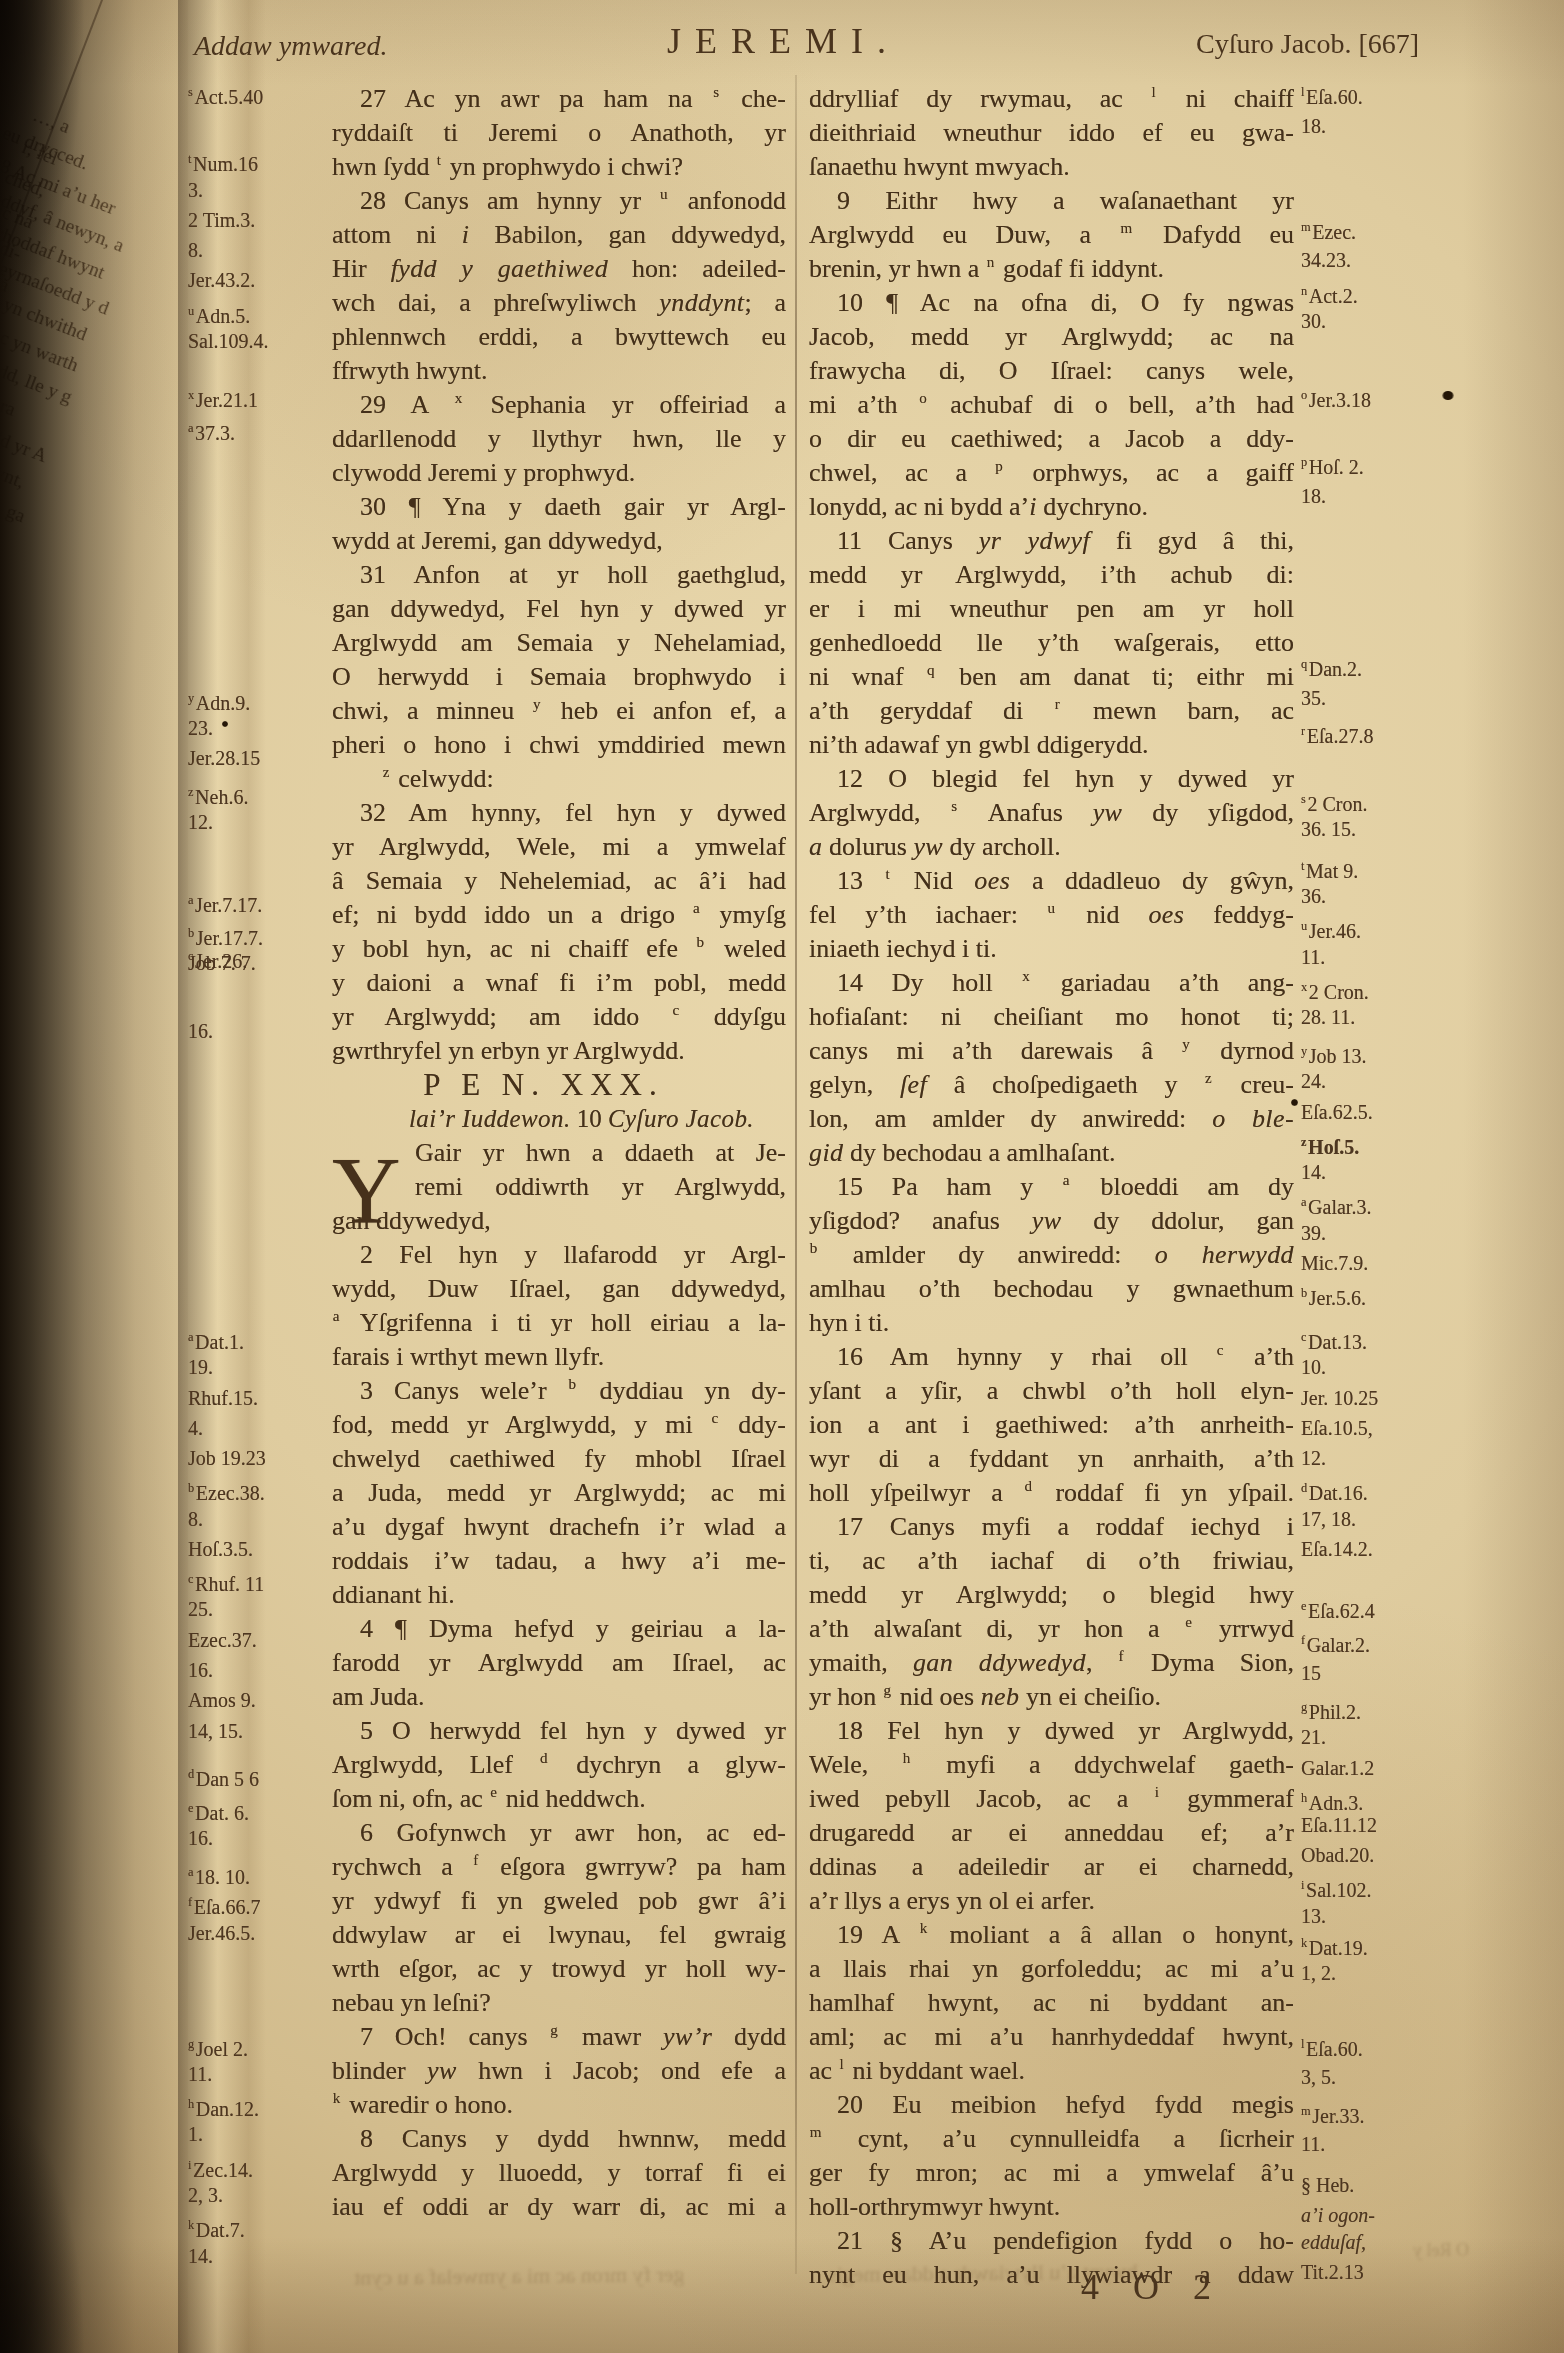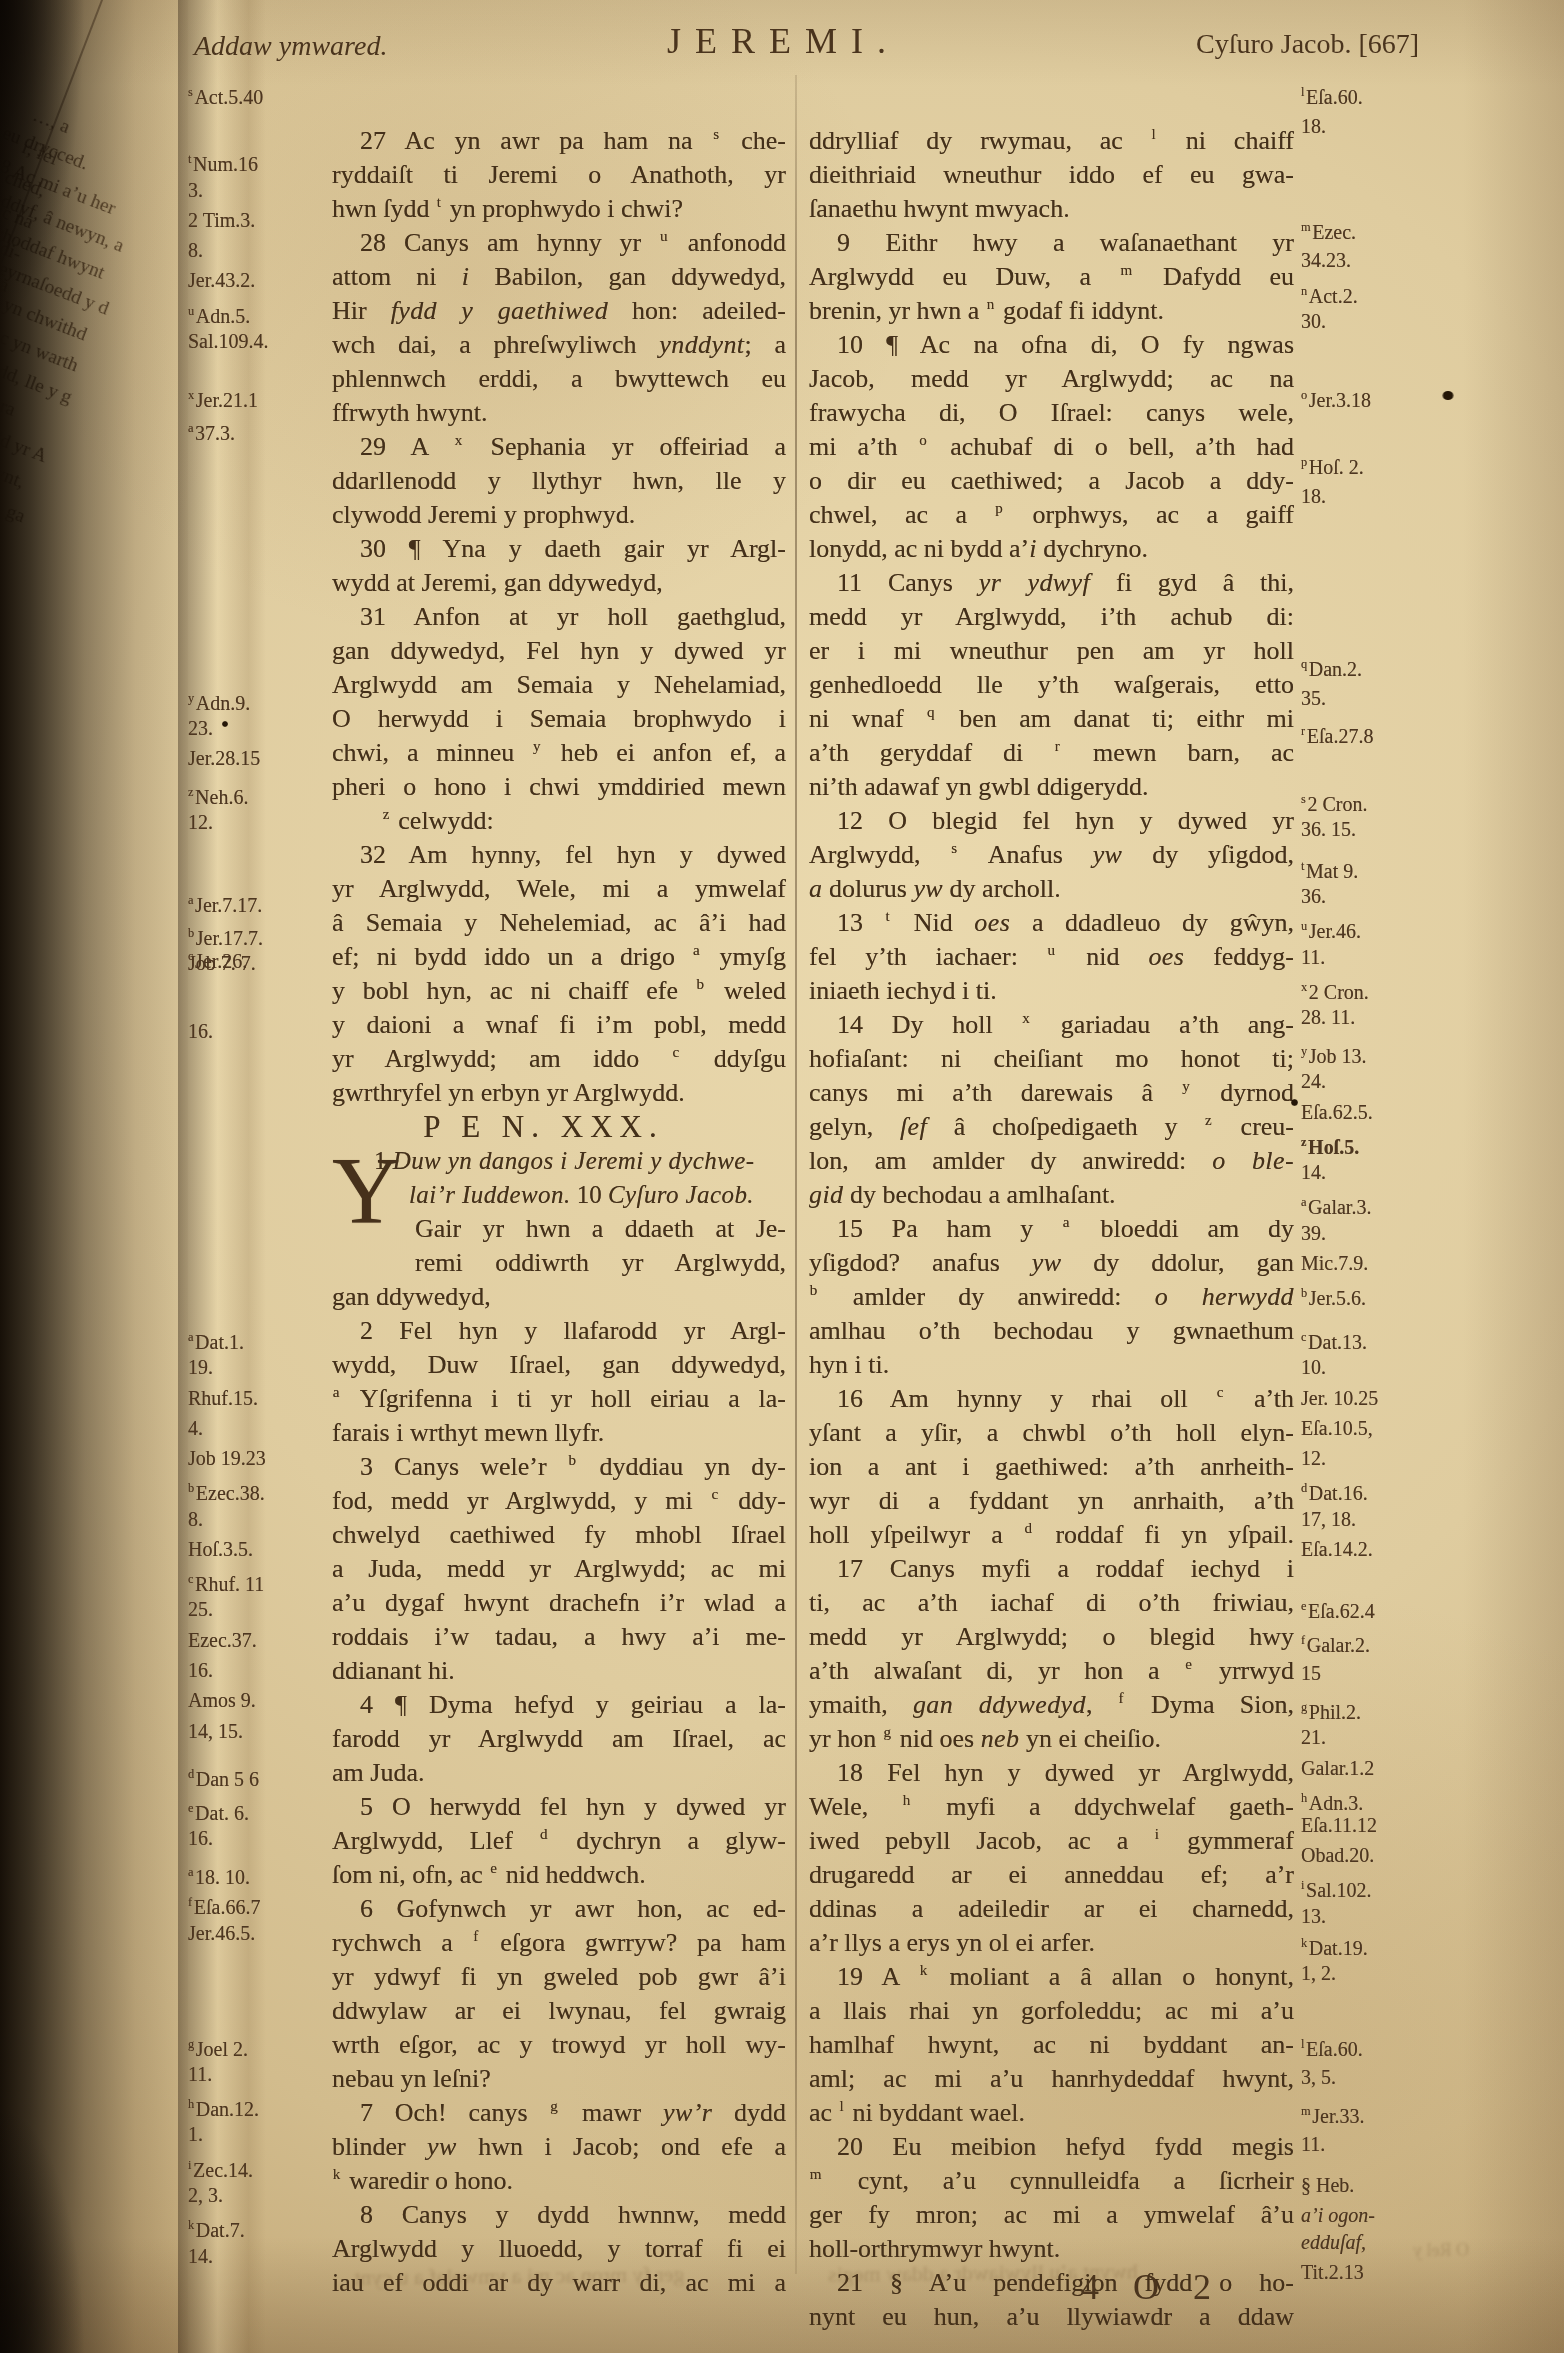--- a/index.html
+++ b/index.html
@@ -35,21 +35,21 @@
                       rgba(80,57,32,.22) 72%, rgba(120,90,50,.06) 100%);}
   .fold{position:absolute;left:178px;top:0;width:88px;height:2354px;pointer-events:none;
     background:linear-gradient(90deg, rgba(40,26,13,.40), rgba(246,231,188,.26) 45%,
                 rgba(120,92,54,.18) 80%, transparent 100%);}
   
   .hdr{position:absolute;color:#4a341d;white-space:nowrap;}
   .hdrL{left:194px;top:30px;font-style:italic;font-size:28px;}
   .hdrC{left:667px;top:20.3px;font-size:36px;letter-spacing:14px;}
   .hdrR{left:1196px;top:28px;font-size:28px;}
   
-  .col{position:absolute;top:82px;color:#44301a;margin-top:42px;}
+  .col{position:absolute;top:82px;color:#44301a;}
   .colL{left:332px;width:454px;}
   .colR{left:809px;width:485px;}
   .tl{position:relative;height:34px;line-height:34px;font-size:26px;
       text-align:justify;text-align-last:justify;white-space:nowrap;
       text-shadow:0 0 0.5px rgba(68,48,26,.55);}
   .tl.end{text-align-last:left;}
   .tl.v{padding-left:28px;}
   .tl.ind{padding-left:50px;}
   .tl.pen{text-align:center;text-align-last:center;font-size:31px;letter-spacing:7px;padding-right:31px;}
   .tl.arg{font-size:25px;text-align-last:left;padding-left:42px;height:34px;}
@@ -218,21 +218,20 @@
         <div class="tl end ind"><sup>z</sup> celwydd:</div>
         <div class="tl v">32 Am hynny, fel hyn y dywed</div>
         <div class="tl">yr Arglwydd, Wele, mi a ymwelaf</div>
         <div class="tl">â Semaia y Nehelemiad, ac â’i had</div>
         <div class="tl">ef; ni bydd iddo un a drigo <sup>a</sup> ymyſg</div>
         <div class="tl">y bobl hyn, ac ni chaiff efe <sup>b</sup> weled</div>
         <div class="tl">y daioni a wnaf fi i’m pobl, medd</div>
         <div class="tl">yr Arglwydd; am iddo <sup>c</sup> ddyſgu</div>
         <div class="tl end">gwrthryfel yn erbyn yr Arglwydd.</div>
         <div class="tl pen">P E N.  XXX.</div>
-        <div class="tl arg">1 <i>Duw yn dangos i Jeremi y dychwe-</i></div>
         <div class="tl arg2"><i>lai’r Iuddewon.</i> 10 <i>Cyſuro Jacob.</i></div>
         <div class="tl dc">Gair yr hwn a ddaeth at Je-</div>
         <div class="tl dc">remi oddiwrth yr Arglwydd,</div>
         <div class="tl end">gan ddywedyd,</div>
         <div class="tl v">2 Fel hyn y llafarodd yr Argl-</div>
         <div class="tl">wydd, Duw Iſrael, gan ddywedyd,</div>
         <div class="tl"><sup>a</sup> Yſgrifenna i ti yr holl eiriau a la-</div>
         <div class="tl end">farais i wrthyt mewn llyfr.</div>
         <div class="tl v">3 Canys wele’r <sup>b</sup> dyddiau yn dy-</div>
         <div class="tl">fod, medd yr Arglwydd, y mi <sup>c</sup> ddy-</div>

